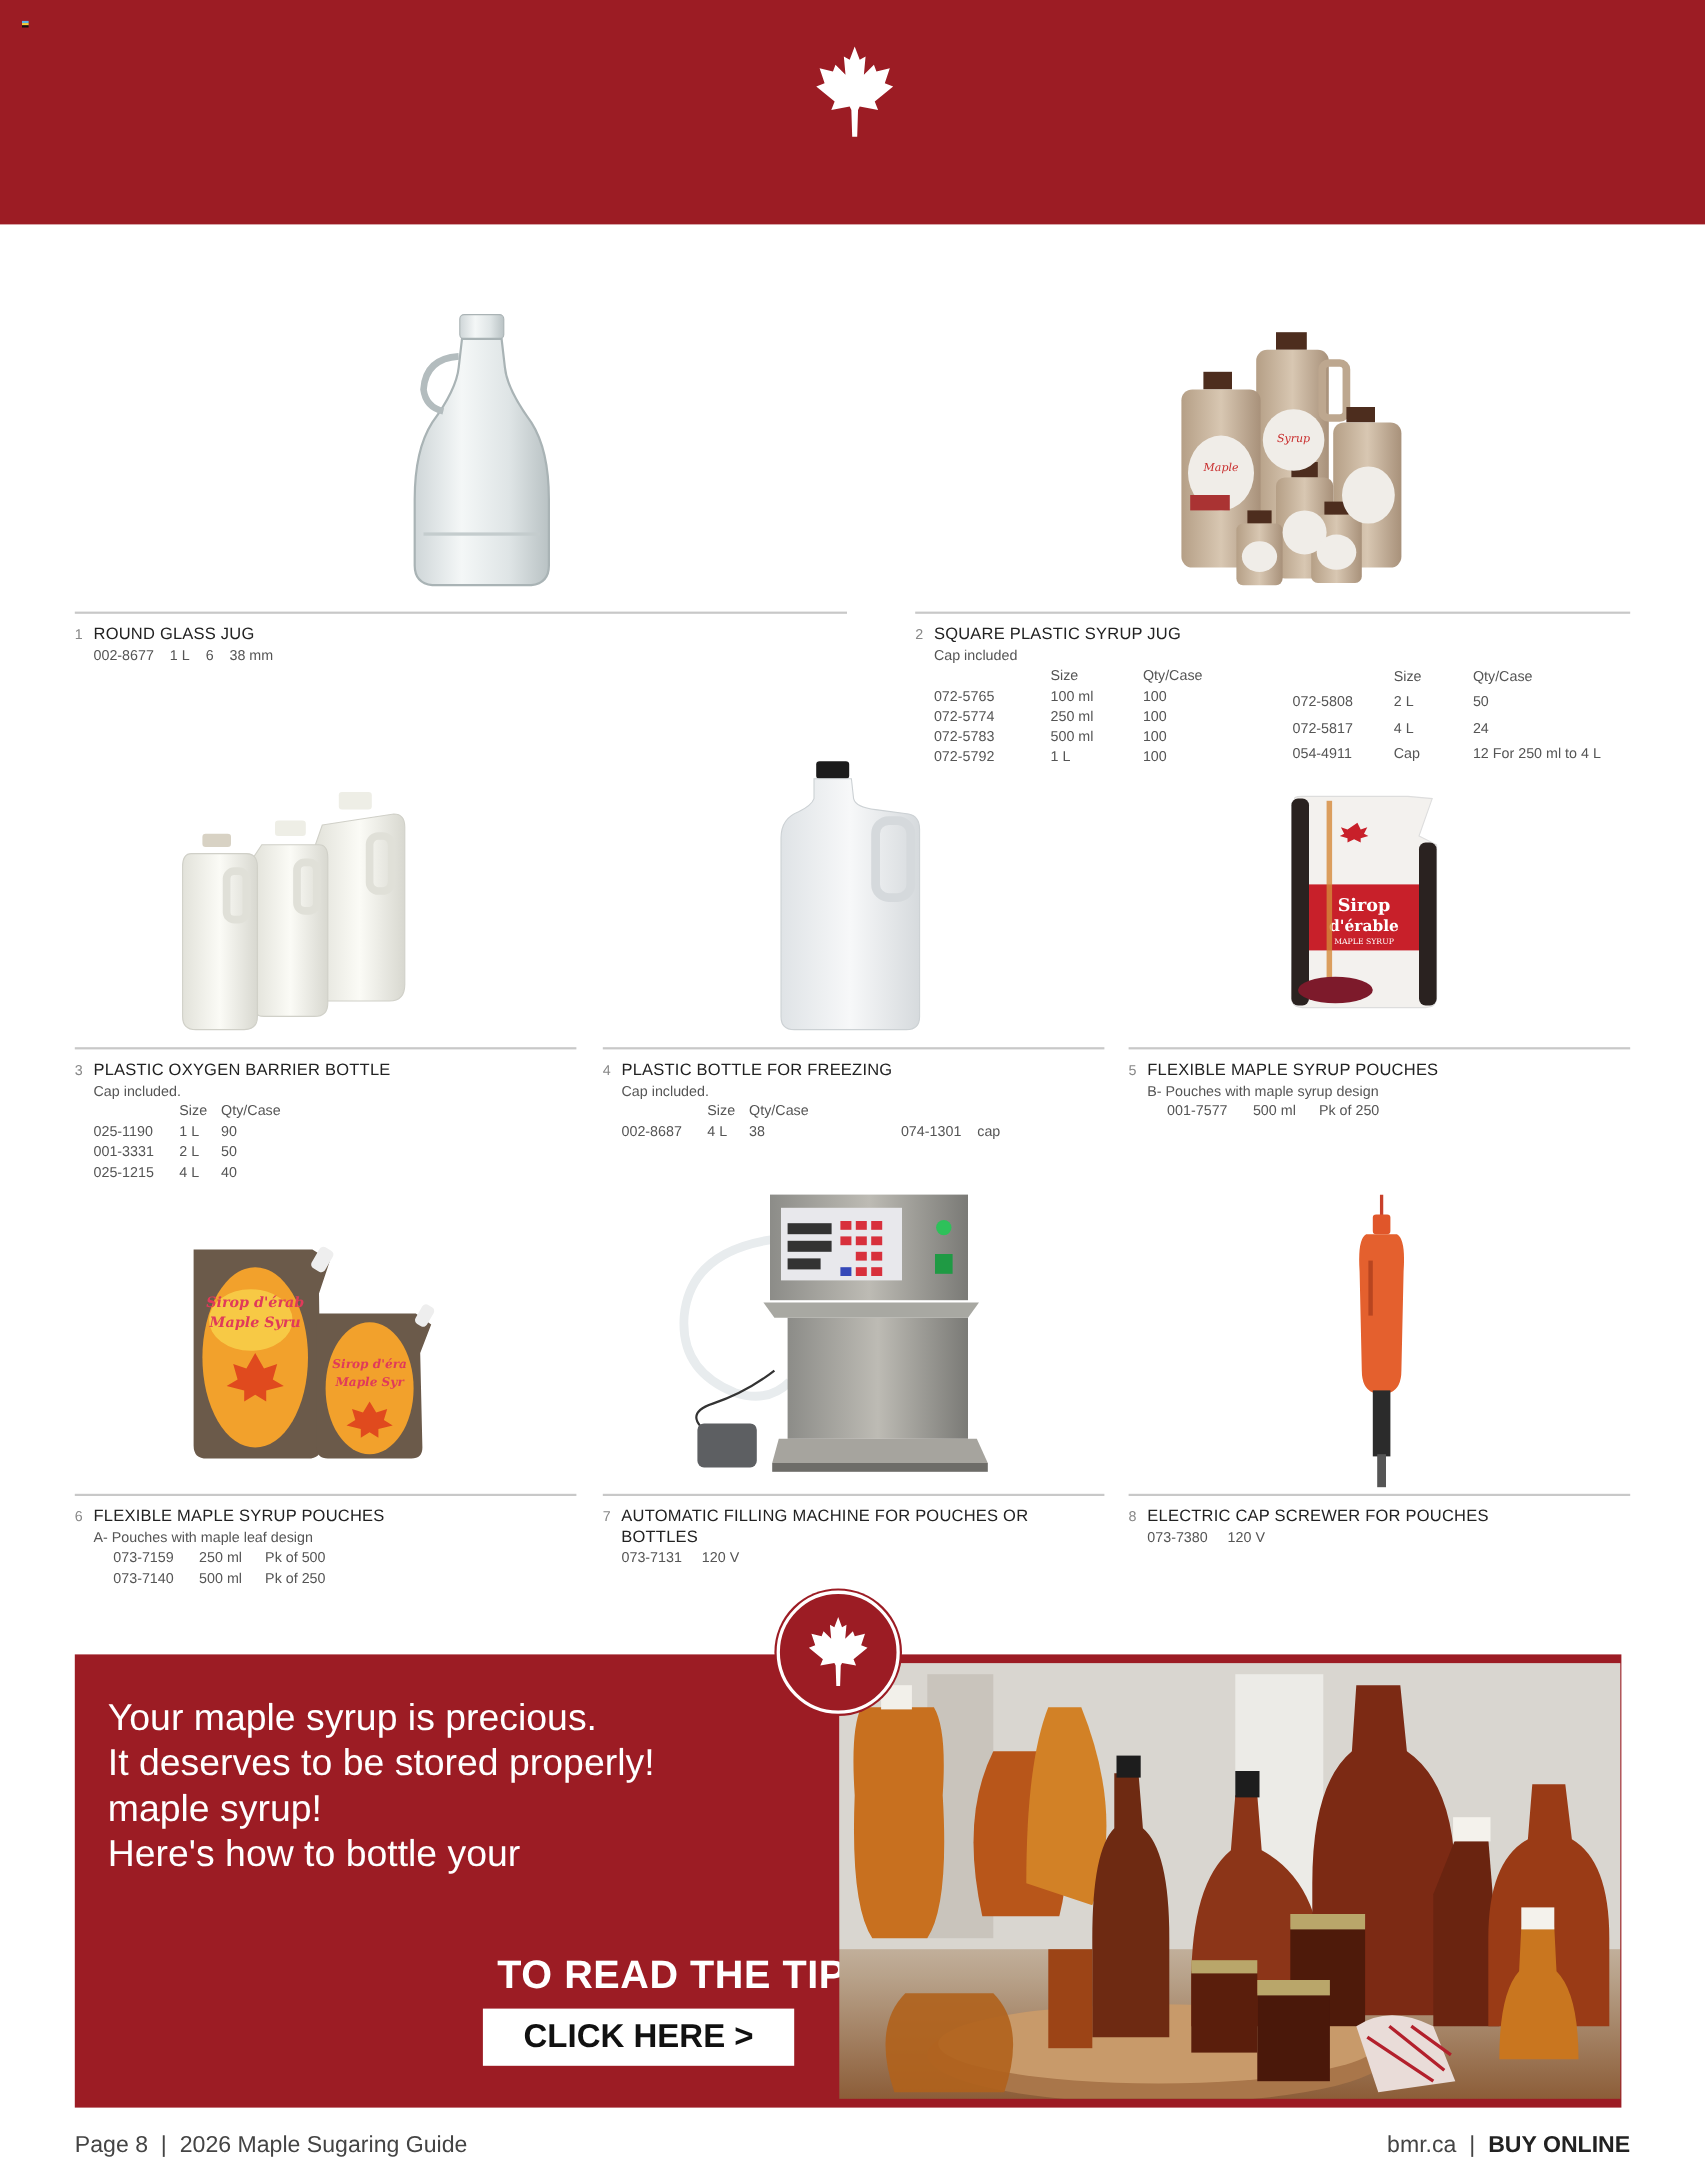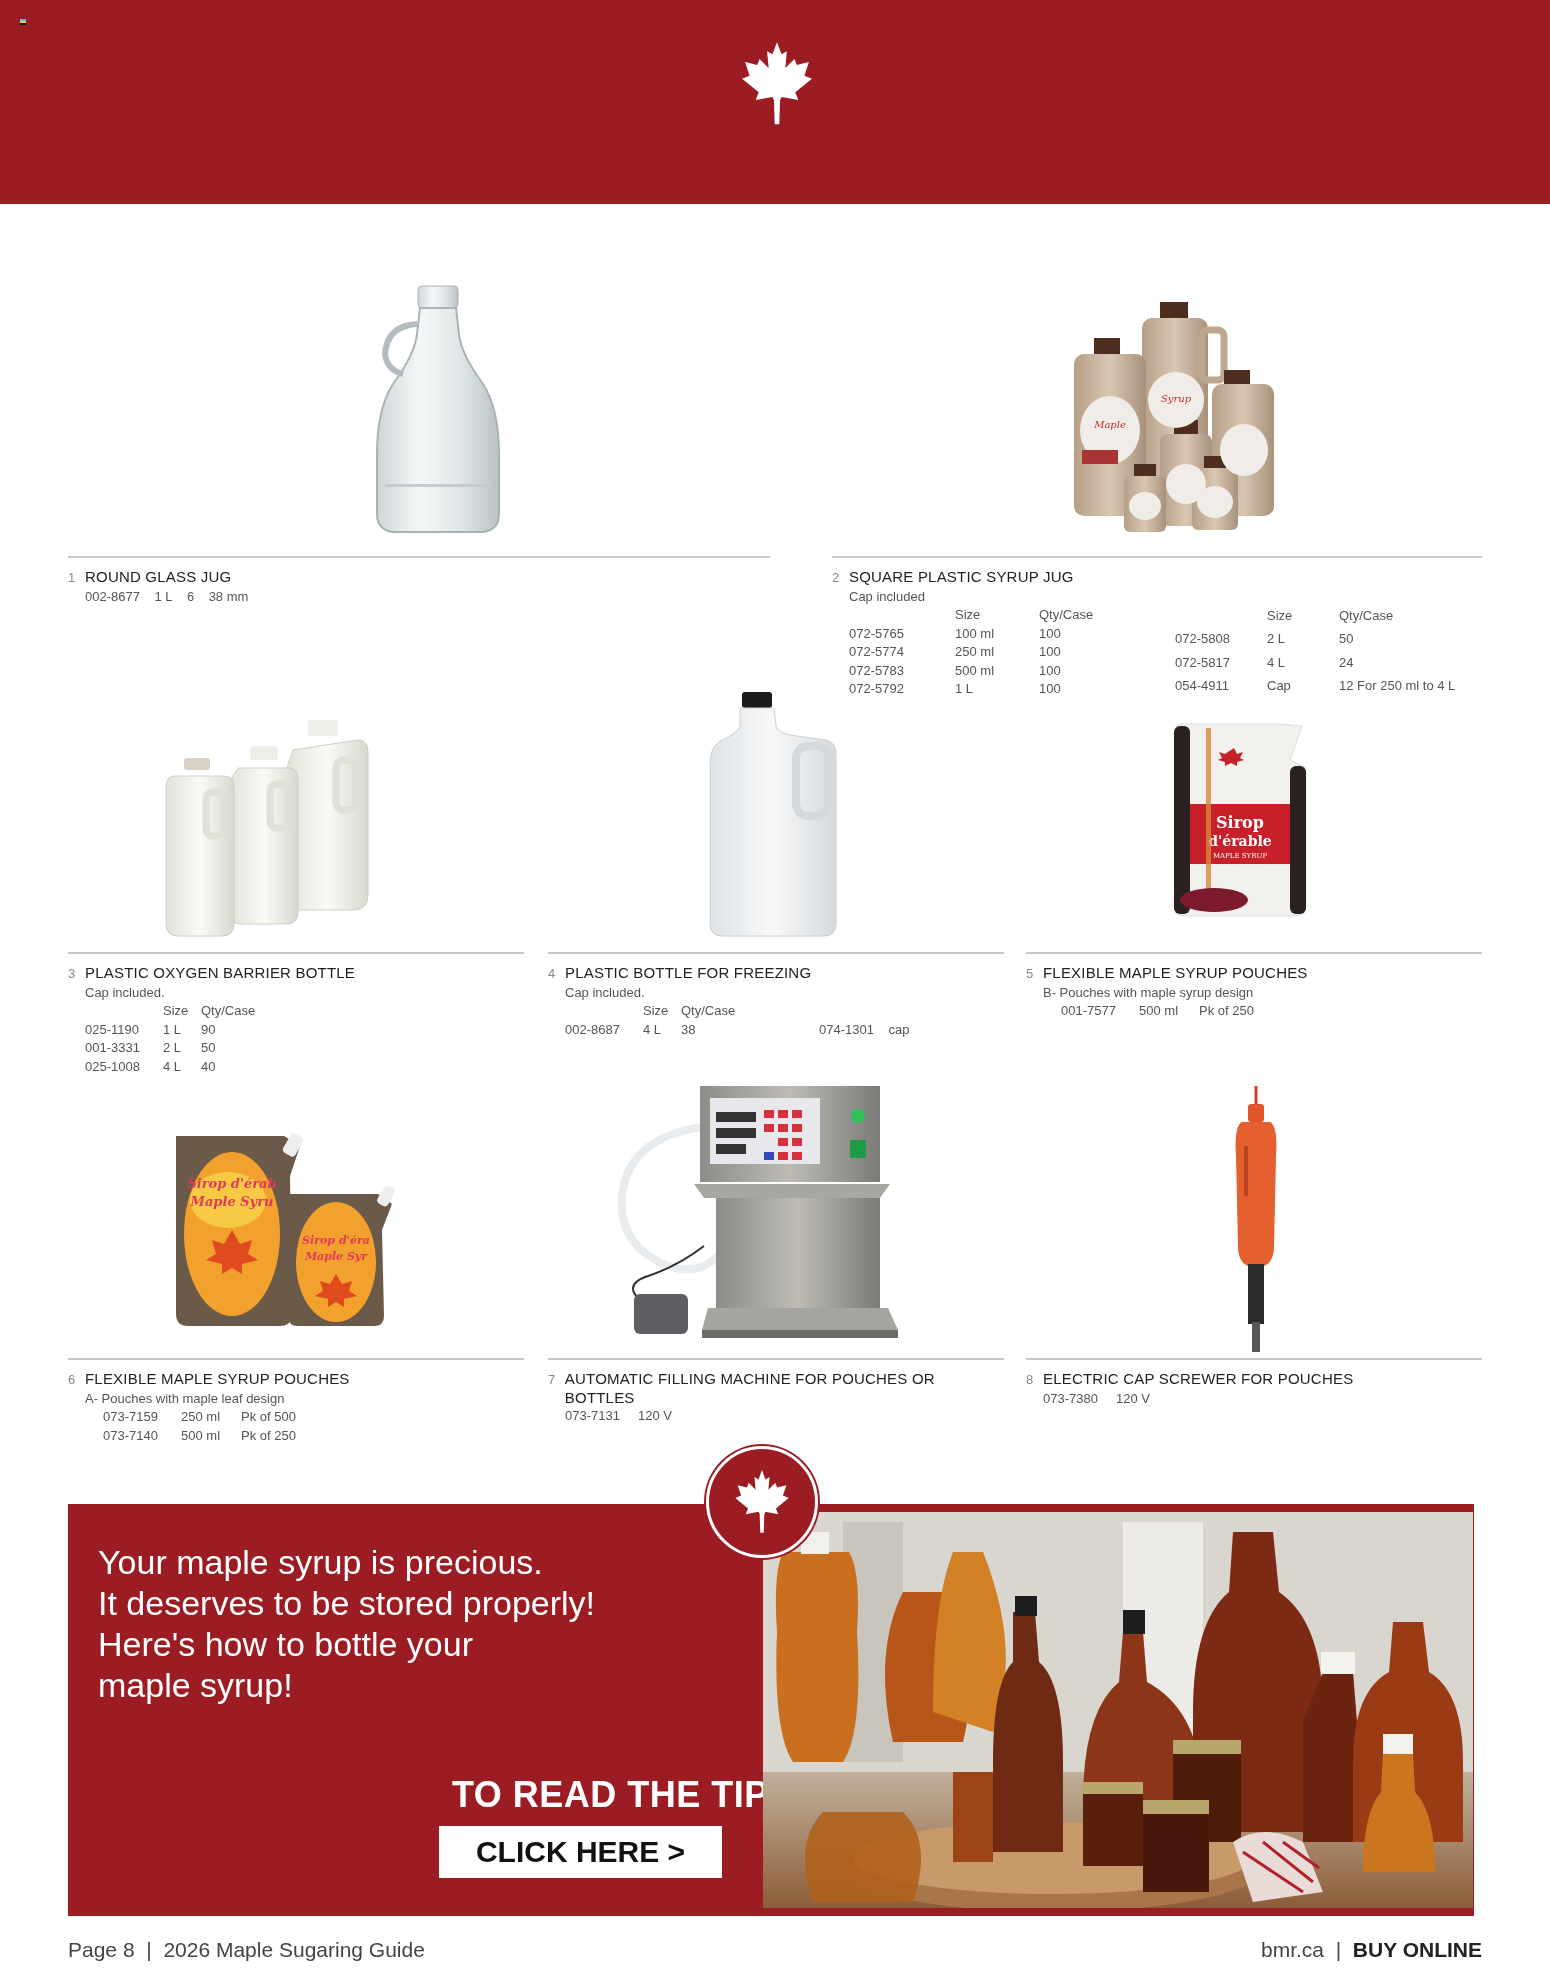--- a/index.html
+++ b/index.html
@@ -229,21 +229,21 @@
               <td>025-1190</td>
               <td>1 L</td>
               <td>90</td>
             </tr>
         <tr>
               <td>001-3331</td>
               <td>2 L</td>
               <td>50</td>
             </tr>
         <tr>
-              <td>025-1008</td>
+              <td>025-1215</td>
               <td>4 L</td>
               <td>40</td>
             </tr>
       </tbody>
         </table>
     </div>
   </div>
 </div>
 
 <div class="product" style="left:548px; top:690px; width:456px; height:400px;">
@@ -433,22 +433,22 @@
     <div class="body">
       <span>073-7380</span>&nbsp;&nbsp;&nbsp;&nbsp;&nbsp;<span>120 V</span>
     </div>
   </div>
 </div>
 
 <div class="banner">
   <div class="copy">
     <div>Your maple syrup is precious.</div>
     <div>It deserves to be stored properly!</div>
+    <div>maple syrup!</div>
     <div>Here's how to bottle your</div>
-    <div>maple syrup!</div>
   </div>
   <div class="tips">TO READ THE TIPS</div>
   <div class="cta">CLICK HERE &gt;</div>
   <div class="photo">
     <svg width="710" height="396" viewBox="0 0 710 396">
       <rect x="0" y="0" width="710" height="260" fill="#d9d6d0"></rect>
       <rect x="80" y="10" width="60" height="240" fill="#c9c4bc"></rect>
       <rect x="360" y="10" width="80" height="240" fill="#ecebe7"></rect>
       <ellipse cx="290" cy="356" rx="210" ry="44" fill="#a9764a"></ellipse>
       <ellipse cx="290" cy="346" rx="200" ry="36" fill="#c89a6a"></ellipse>

